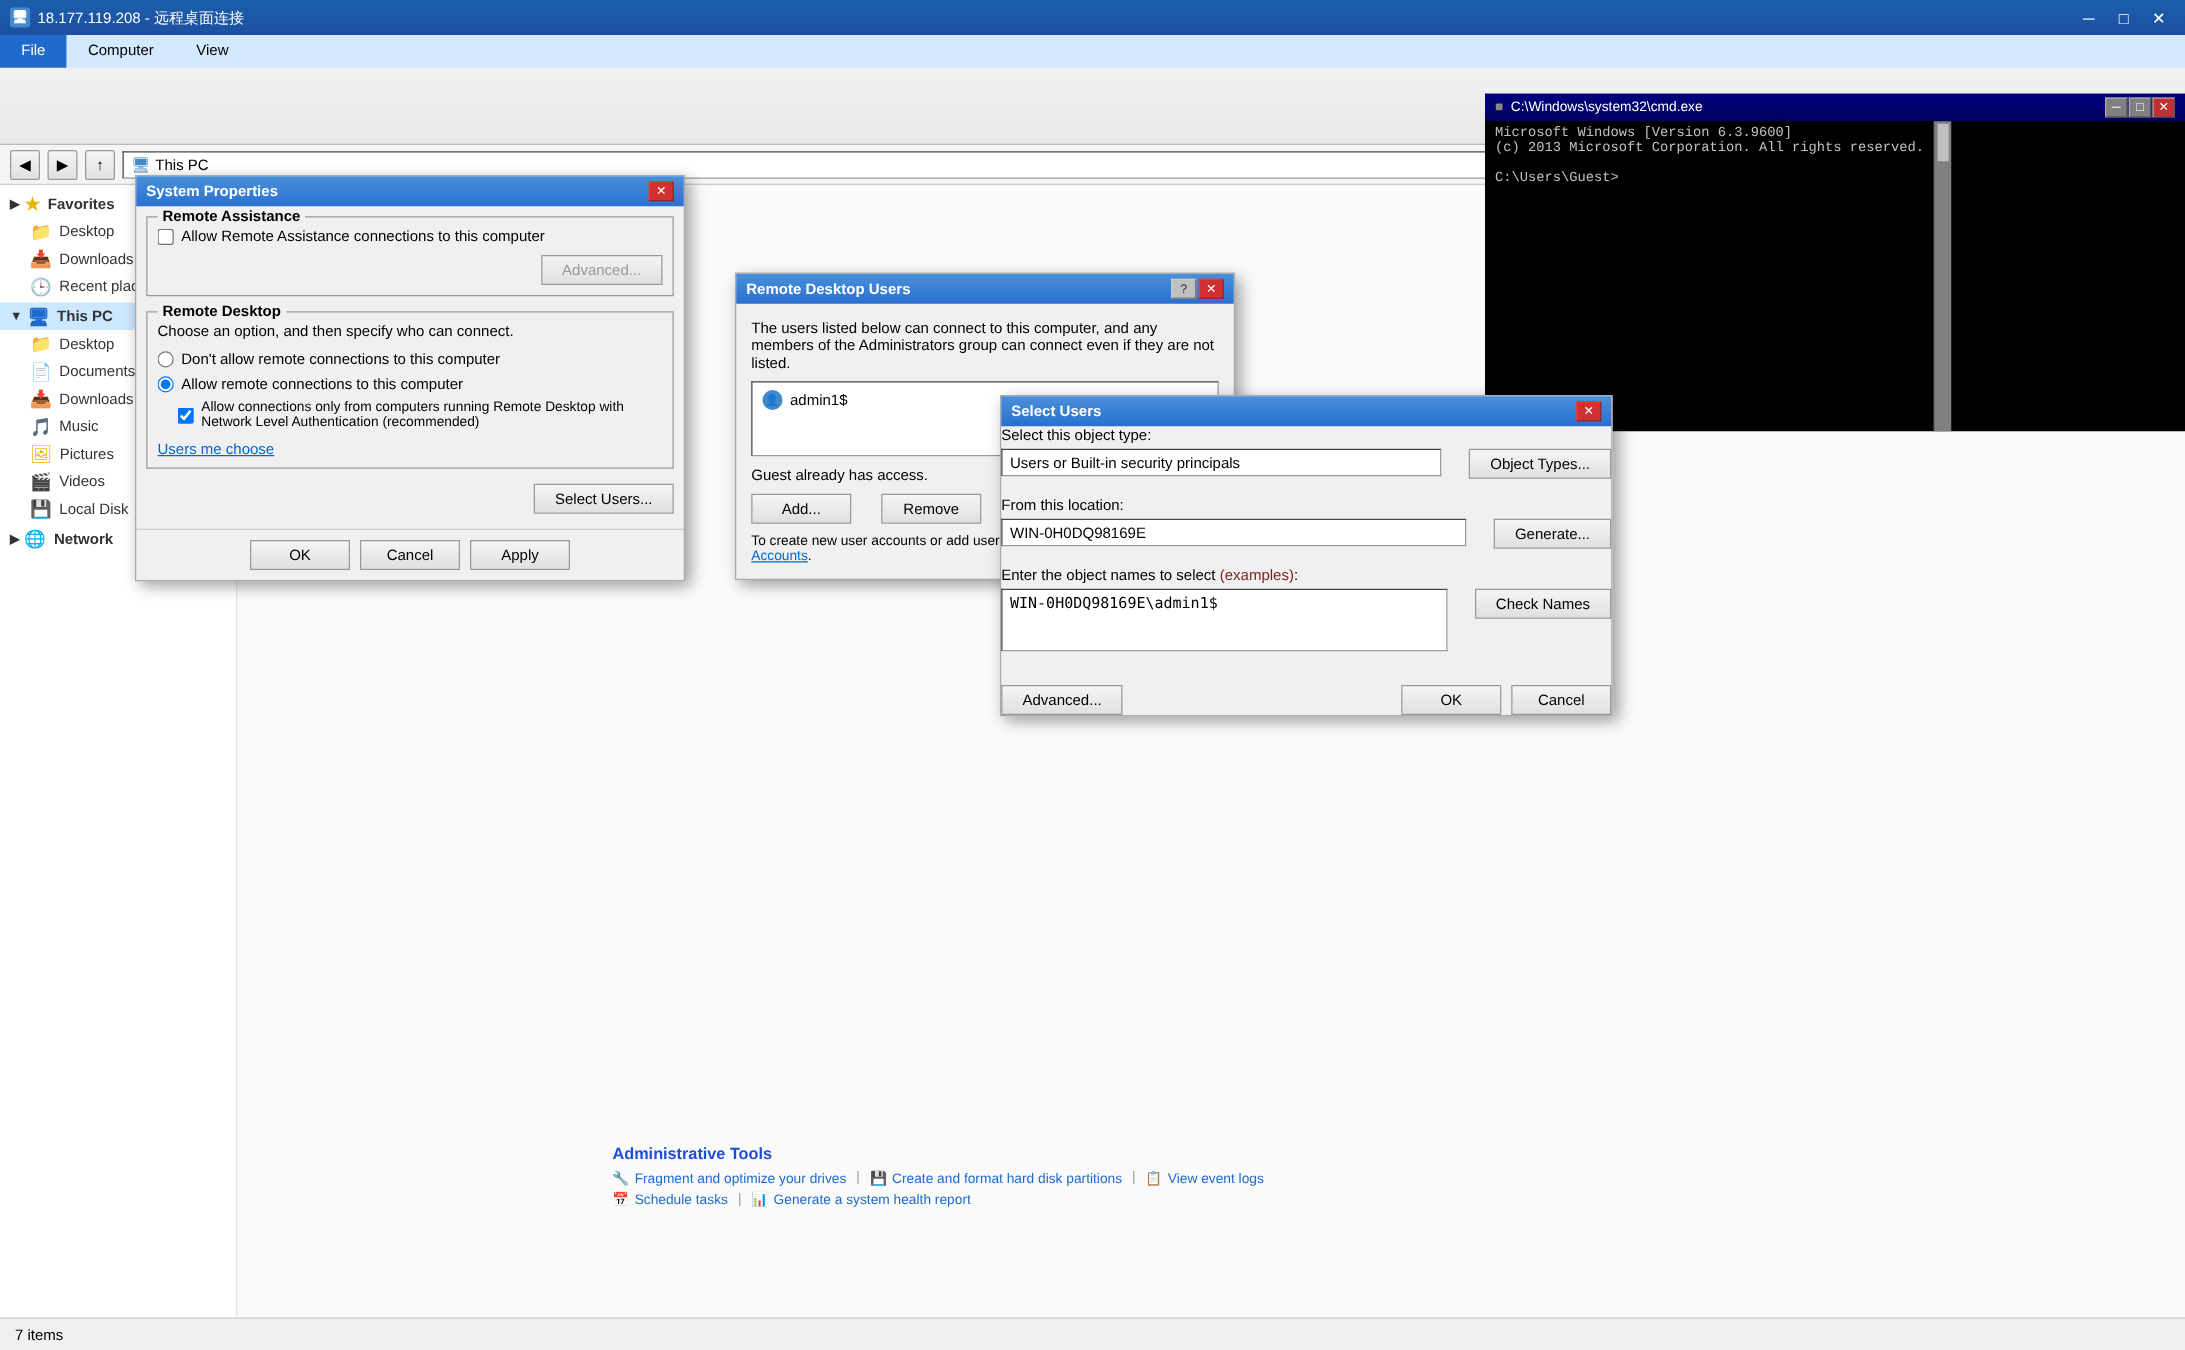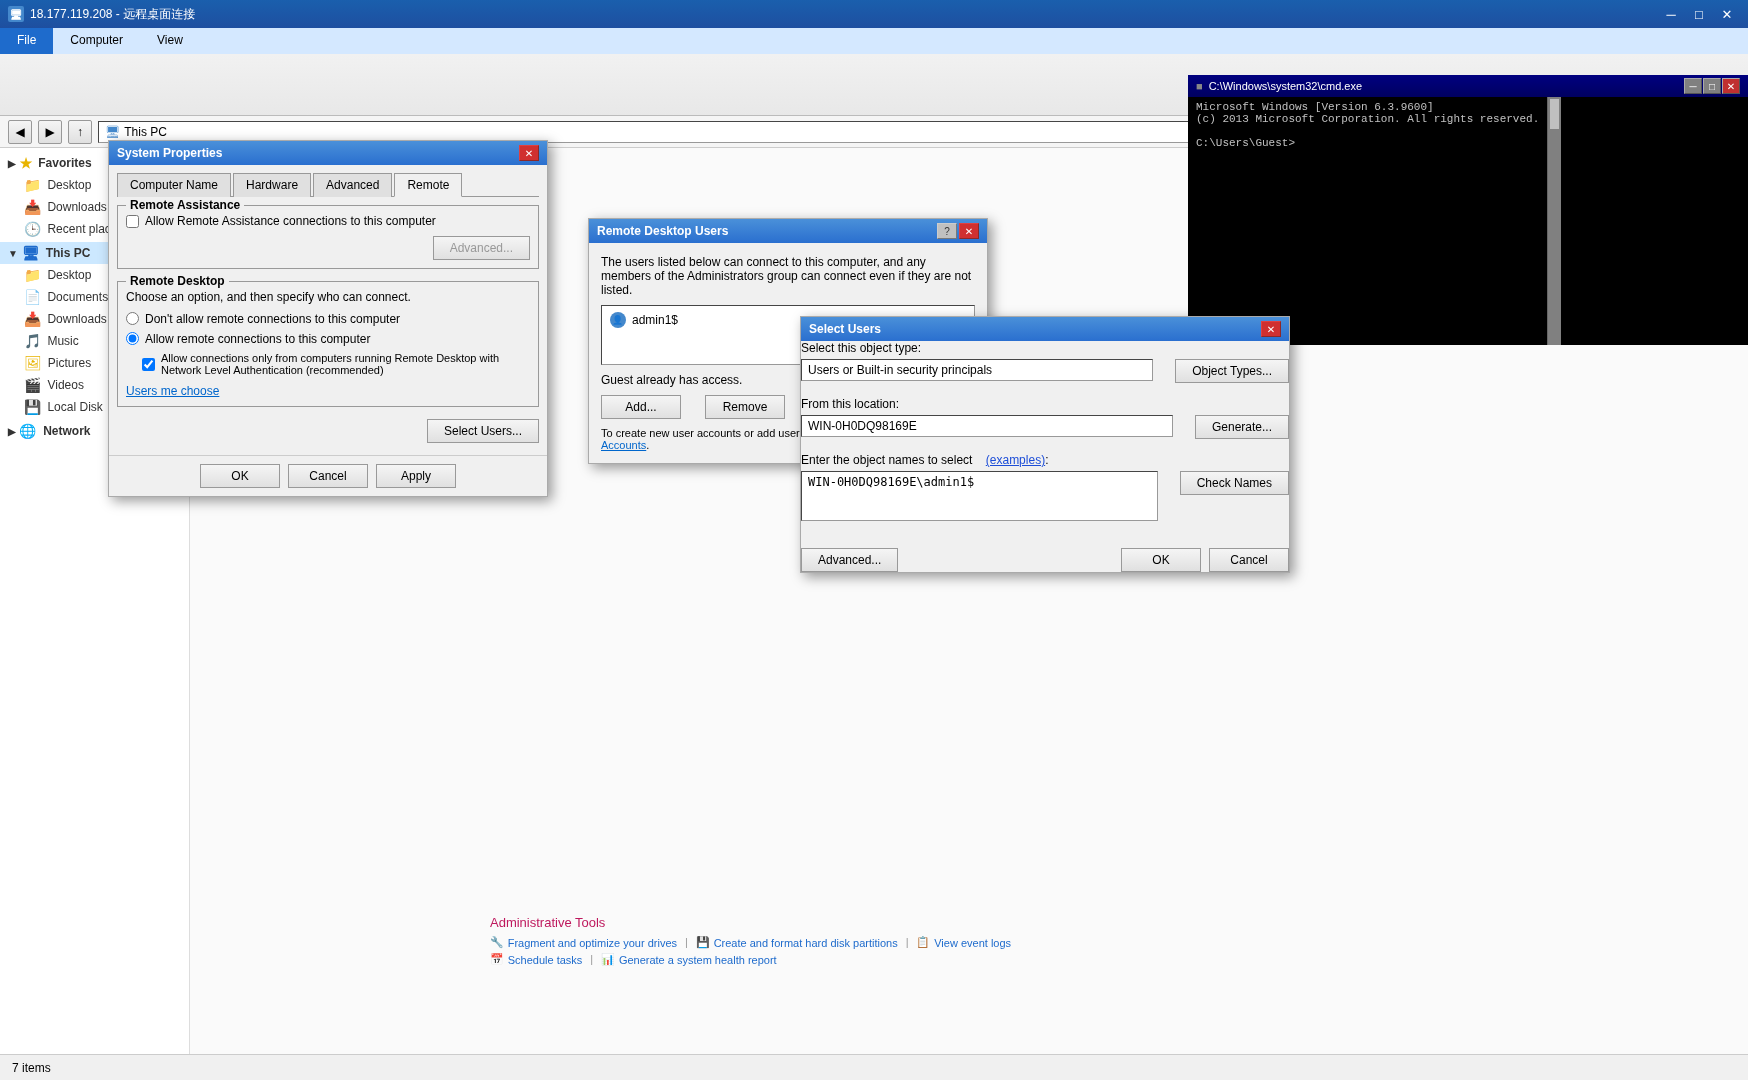--- a/index.html
+++ b/index.html
@@ -215,21 +215,21 @@
       background: #f0f0f0;
       padding: 0 4px;
       font-size: 12px;
       font-weight: bold;
     }
     .checkbox-row {
       display: flex; align-items: center; gap: 6px;
       margin-bottom: 8px;
     }
     .radio-row {
-      display: flex; align-items: flex-start; gap: 6px;
+      display: flex; align-items: center; gap: 6px;
       margin-bottom: 6px;
     }
     .win-button {
       padding: 4px 16px;
       background: linear-gradient(to bottom, #f5f5f5, #e0e0e0);
       border: 1px solid #999;
       cursor: pointer;
       font-size: 12px;
       min-width: 80px;
     }
@@ -303,21 +303,21 @@
     .su-row {
       display: flex; gap: 22px; align-items: flex-start; margin-bottom: 8px;
     }
     .su-input-flex {
       flex: 1;
     }
     .su-footer {
       display: flex; justify-content: flex-end; gap: 8px;
       padding-top: 8px;
     }
-    .examples-link { color: #1d4ed8; text-decoration: underline; cursor: pointer; margin-left: 10px; }
+    .examples-link { color: #7f1d1d; cursor: pointer; }
     .cmd-title-bar {
       background: linear-gradient(to bottom, #000080, #000060);
       color: white;
       height: 22px;
       display: flex; align-items: center;
       padding: 0 8px;
       font-size: 11px;
     }
     .cmd-controls {
       margin-left: auto;
@@ -491,21 +491,21 @@
   <div style="position:absolute;top:0;left:190px;right:0;bottom:0;background:#fafafa;padding:16px;">
 
     <div style="position:absolute;top:10px;right:400px;text-align:center;cursor:pointer;">
       <div style="font-size:40px;">📁</div>
       <div style="font-size:12px;">Downloads</div>
     </div>
 
     <div style="position:absolute;top:40px;right:280px;font-size:18px;color:#333;">System and Security</div>
 
     <div style="position:absolute;bottom:80px;left:0;right:0;padding:8px 300px;">
-      <div style="font-size:13px;color:#be185d;margin-bottom:6px;">Administrative Tools</div>
+      <div style="font-size:13px;color:#1d4ed8;margin-bottom:6px;font-weight:bold;">Administrative Tools</div>
       <div style="display:flex;flex-wrap:wrap;gap:4px 8px;font-size:11px;">
         <span class="admin-link">
           <span style="color:#4488cc;">🔧</span>
           <span>Fragment and optimize your drives</span>
         </span>
         <span style="color:#999;">|</span>
         <span class="admin-link">
           <span style="color:#4488cc;">💾</span>
           <span>Create and format hard disk partitions</span>
         </span>
@@ -556,26 +556,20 @@
 </div>
 
 <div class="dialog sys-props">
   <div class="dialog-title-bar">
     <span>System Properties</span>
     <div class="dialog-controls">
       <button class="dialog-close-btn">✕</button>
     </div>
   </div>
   <div class="sys-props-content">
-    <div class="tab-bar">
-      <div class="tab">Computer Name</div>
-      <div class="tab">Hardware</div>
-      <div class="tab">Advanced</div>
-      <div class="tab active">Remote</div>
-    </div>
 
     <div class="section-box">
       <span class="section-label">Remote Assistance</span>
       <div class="checkbox-row">
         <input type="checkbox" style="">
         <label>Allow Remote Assistance connections to this computer</label>
       </div>
       <div style="text-align:right;">
         <button class="win-button" disabled="">Advanced...</button>
       </div>

